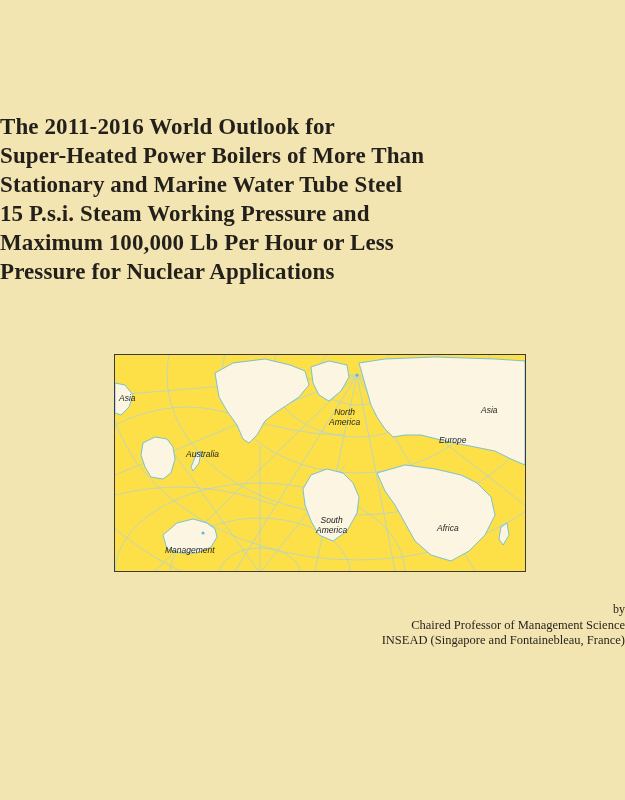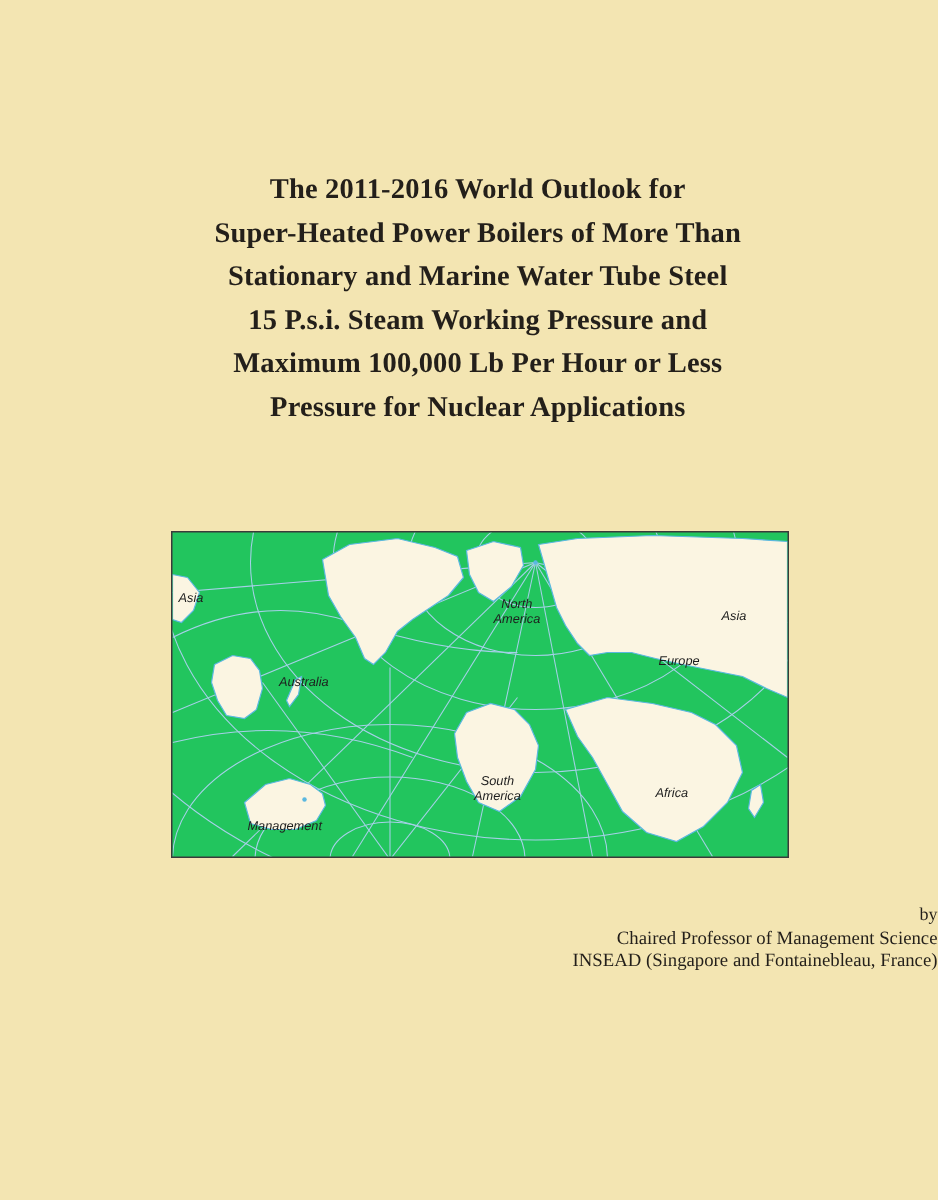--- a/index.html
+++ b/index.html
@@ -6,35 +6,34 @@
     body {
       width: 625px; height: 800px;
       background: #f3e5b2;
       position: relative;
       overflow: hidden;
       font-family: "Liberation Serif", "DejaVu Serif", serif;
       color: #231f1a;
     }
     .title {
       position: absolute;
-      left: 12px; right: 0;
+      left: 0; right: 0;
       top: 112px;
-      text-align: center;
       font-weight: bold;
-      font-size: 19px;
+      font-size: 23px;
       line-height: 29px;
       letter-spacing: 0.1px;
     }
     .title div { white-space: nowrap; }
     .map {
       position: absolute;
       left: 114px; top: 354px;
       width: 410px; height: 216px;
       border: 1.5px solid #3a3a3a;
-      background: #22c55e;
+      background: #fde047;
       overflow: hidden;
     }
     .map svg { display: block; }
     .map-label {
       position: absolute;
       font-family: "Liberation Sans", "DejaVu Sans", sans-serif;
       font-style: italic;
       font-size: 8.5px;
       line-height: 10px;
       color: #1e1e1e;
@@ -113,21 +112,21 @@
 
       <path d="M386,172 L392,168 L394,180 L388,190 L384,184 Z"></path>
     </g>
     <circle cx="242" cy="20" r="1.5" fill="#5bb8e0"></circle>
     <circle cx="88" cy="178" r="1.5" fill="#5bb8e0"></circle>
   </svg>
 
   <div class="map-label" style="left:4px; top:38px;">Asia</div>
   <div class="map-label" style="left:28px; top:94px;padding-left:43px;">Australia</div>
   <div class="map-label" style="left:50px; top:190px;">Management</div>
-  <div class="map-label" style="left:214px; top:42px;">
+  <div class="map-label" style="left:214px; top:52px;">
     <div>North</div>
     <div>America</div>
   </div>
   <div class="map-label" style="left:366px; top:50px;">Asia</div>
   <div class="map-label" style="left:324px; top:80px;">Europe</div>
   <div class="map-label" style="left:201px; top:160px;">
     <div>South</div>
     <div>America</div>
   </div>
   <div class="map-label" style="left:322px; top:168px;">Africa</div>

